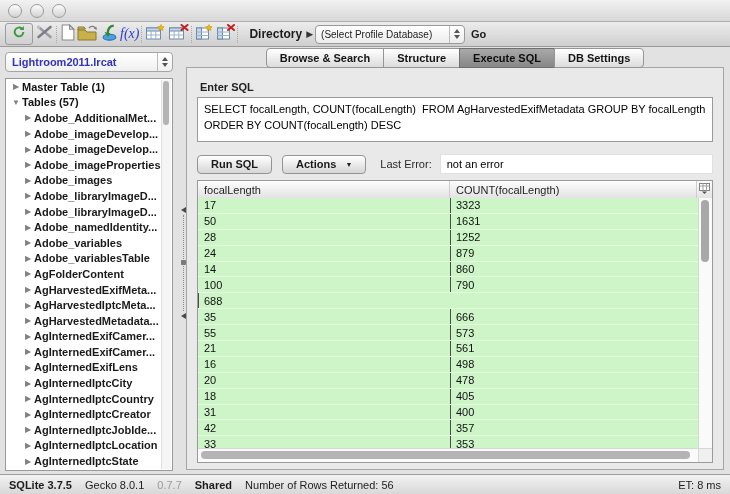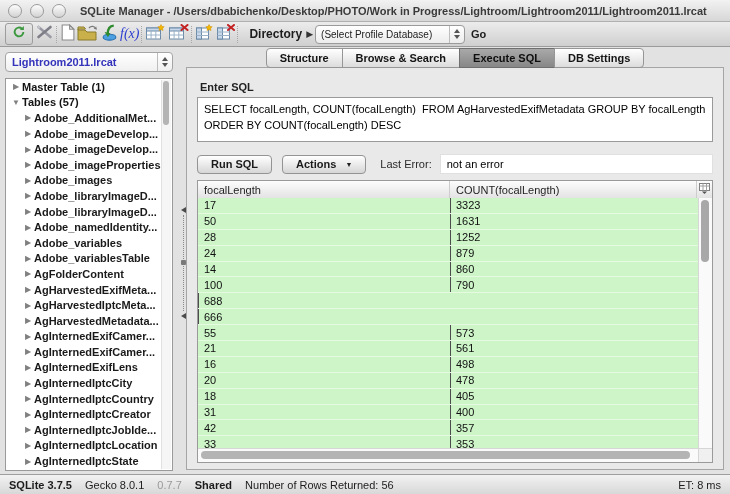--- a/index.html
+++ b/index.html
@@ -101,21 +101,20 @@
 </style>
 </head>
 <body>
 
 <div class="win">
 
   <div class="titlebar">
     <div class="wbtn"></div>
     <div class="wbtn"></div>
     <div class="wbtn"></div>
-    <div class="wtitle">SQLite Manager - /Users/dbabichenko/Desktop/PHOTO/Work in Progress/Lightroom/Lightroom2011/Lightroom2011.lrcat</div>
   </div>
 
   <div class="toolbar">
     <div class="tbtn boxed">
       <span>
         <svg width="14" height="14" viewBox="0 0 16 16">
             <path d="M13 8a5 5 0 1 1-1.6-3.7" fill="none" stroke="#3d9940" stroke-width="2.2"></path>
             <path d="M13.6 1.2v4.6h-4.6z" fill="#3d9940"></path>
           </svg>
       </span>
@@ -346,22 +345,22 @@
   </div>
 
   <div class="splitter">
     <div class="grip-arrow" style="top:160px;"></div>
     <div class="grip-line"></div>
     <div class="grip-dot"></div>
     <div class="grip-arrow" style="top:266px;"></div>
   </div>
 
   <div class="tabbar">
+      <div class="tab">Browse &amp; Search</div>
       <div class="tab">Structure</div>
-      <div class="tab">Browse &amp; Search</div>
       <div class="tab active">Execute SQL</div>
       <div class="tab">DB Settings</div>
     </div>
 
   <div class="panel">
     <div class="enter-sql">Enter SQL</div>
     <div class="sqlbox">SELECT focalLength, COUNT(focalLength)  FROM AgHarvestedExifMetadata GROUP BY focalLength ORDER BY COUNT(focalLength) DESC</div>
 
     <div class="ctrlrow">
       <div class="btn">Run SQL</div>
@@ -411,20 +410,21 @@
             <div class="tc2">860</div>
           </div>
           <div class="trow">
             <div class="tc1">100</div>
             <div class="tc2">790</div>
           </div>
           <div class="trow">
             <div class="tc2">688</div>
           </div>
           <div class="trow">
+            <div class="tc1">35</div>
             <div class="tc2">666</div>
           </div>
           <div class="trow">
             <div class="tc1">55</div>
             <div class="tc2">573</div>
           </div>
           <div class="trow">
             <div class="tc1">21</div>
             <div class="tc2">561</div>
           </div>

